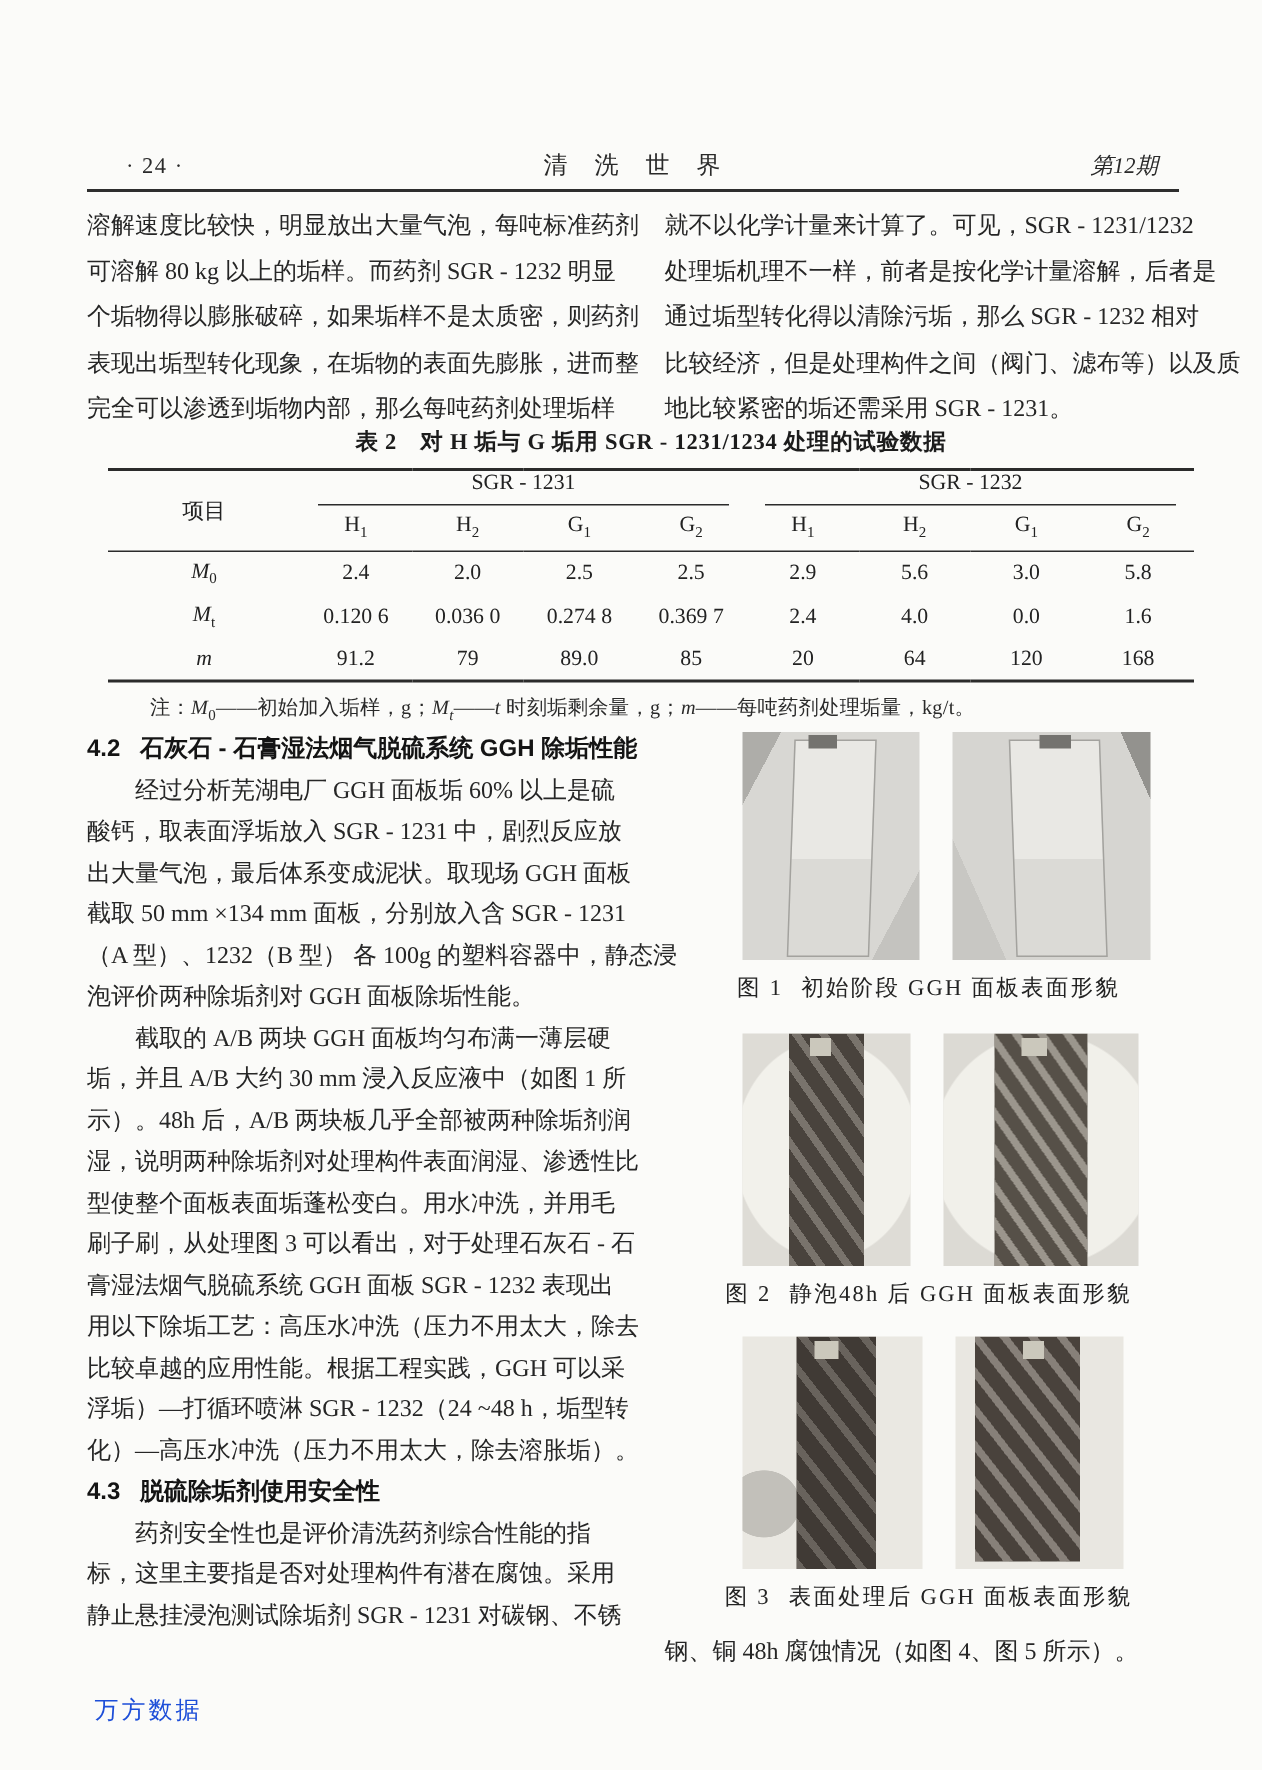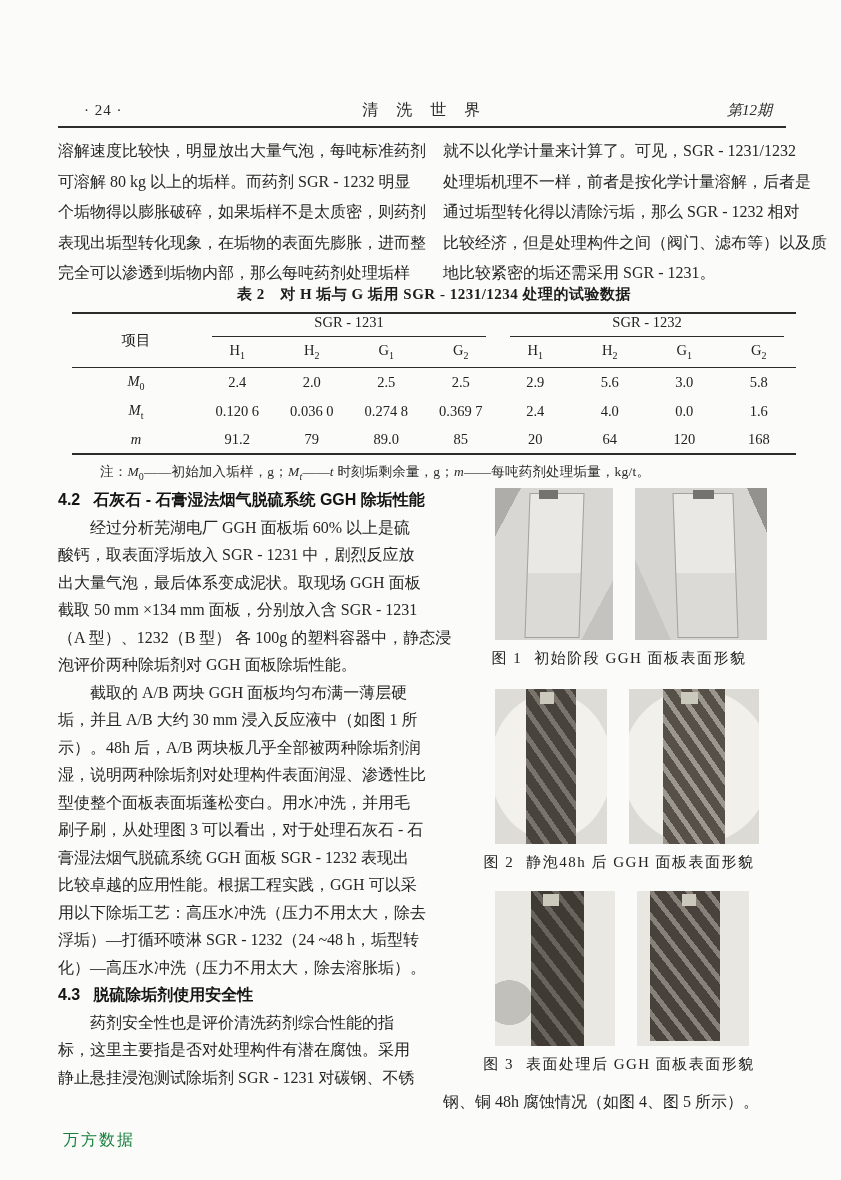--- a/index.html
+++ b/index.html
@@ -102,21 +102,21 @@
     background:repeating-linear-gradient(52deg,rgba(235,230,220,.38) 0 5px,rgba(0,0,0,0) 5px 15px),#49423c;
   }
   .figcap{
     margin-top:9px; text-align:center; font-size:15px; letter-spacing:1.5px; color:#232323;
   }
   .figcap .figlabel{ margin-right:12px;text-align:center; }
   .rline{ margin-top:16px; font-size:16px; line-height:24px; white-space:pre; }
   
   .watermark{
     position:absolute; left:63px; top:1130px;
-    font-size:16px; color:#15803d; letter-spacing:2px;
+    font-size:16px; color:#1d4ed8; letter-spacing:2px;
   }
 </style>
 </head>
 <body>
 
 <div class="pg-header">
   <span class="pageno">· 24 ·</span>
   <span class="journal">清 洗 世 界</span>
   <span class="issue">第12期</span>
 </div>
@@ -222,22 +222,22 @@
       <div class="tline">泡评价两种除垢剂对 GGH 面板除垢性能。</div>
     </div>
   <div>
       <div class="tline">　　截取的 A/B 两块 GGH 面板均匀布满一薄层硬</div>
       <div class="tline">垢，并且 A/B 大约 30 mm 浸入反应液中（如图 1 所</div>
       <div class="tline">示）。48h 后，A/B 两块板几乎全部被两种除垢剂润</div>
       <div class="tline">湿，说明两种除垢剂对处理构件表面润湿、渗透性比</div>
       <div class="tline">型使整个面板表面垢蓬松变白。用水冲洗，并用毛</div>
       <div class="tline">刷子刷，从处理图 3 可以看出，对于处理石灰石 - 石</div>
       <div class="tline">膏湿法烟气脱硫系统 GGH 面板 SGR - 1232 表现出</div>
+      <div class="tline">用以下除垢工艺：高压水冲洗（压力不用太大，除去</div>
       <div class="tline">比较卓越的应用性能。根据工程实践，GGH 可以采</div>
-      <div class="tline">用以下除垢工艺：高压水冲洗（压力不用太大，除去</div>
       <div class="tline">浮垢）—打循环喷淋 SGR - 1232（24 ~48 h，垢型转</div>
       <div class="tline">化）—高压水冲洗（压力不用太大，除去溶胀垢）。</div>
     </div>
   <div class="h4"><span class="num">4.3</span><span>脱硫除垢剂使用安全性</span></div>
   <div>
       <div class="tline">　　药剂安全性也是评价清洗药剂综合性能的指</div>
       <div class="tline">标，这里主要指是否对处理构件有潜在腐蚀。采用</div>
       <div class="tline">静止悬挂浸泡测试除垢剂 SGR - 1231 对碳钢、不锈</div>
     </div>
 </div>

